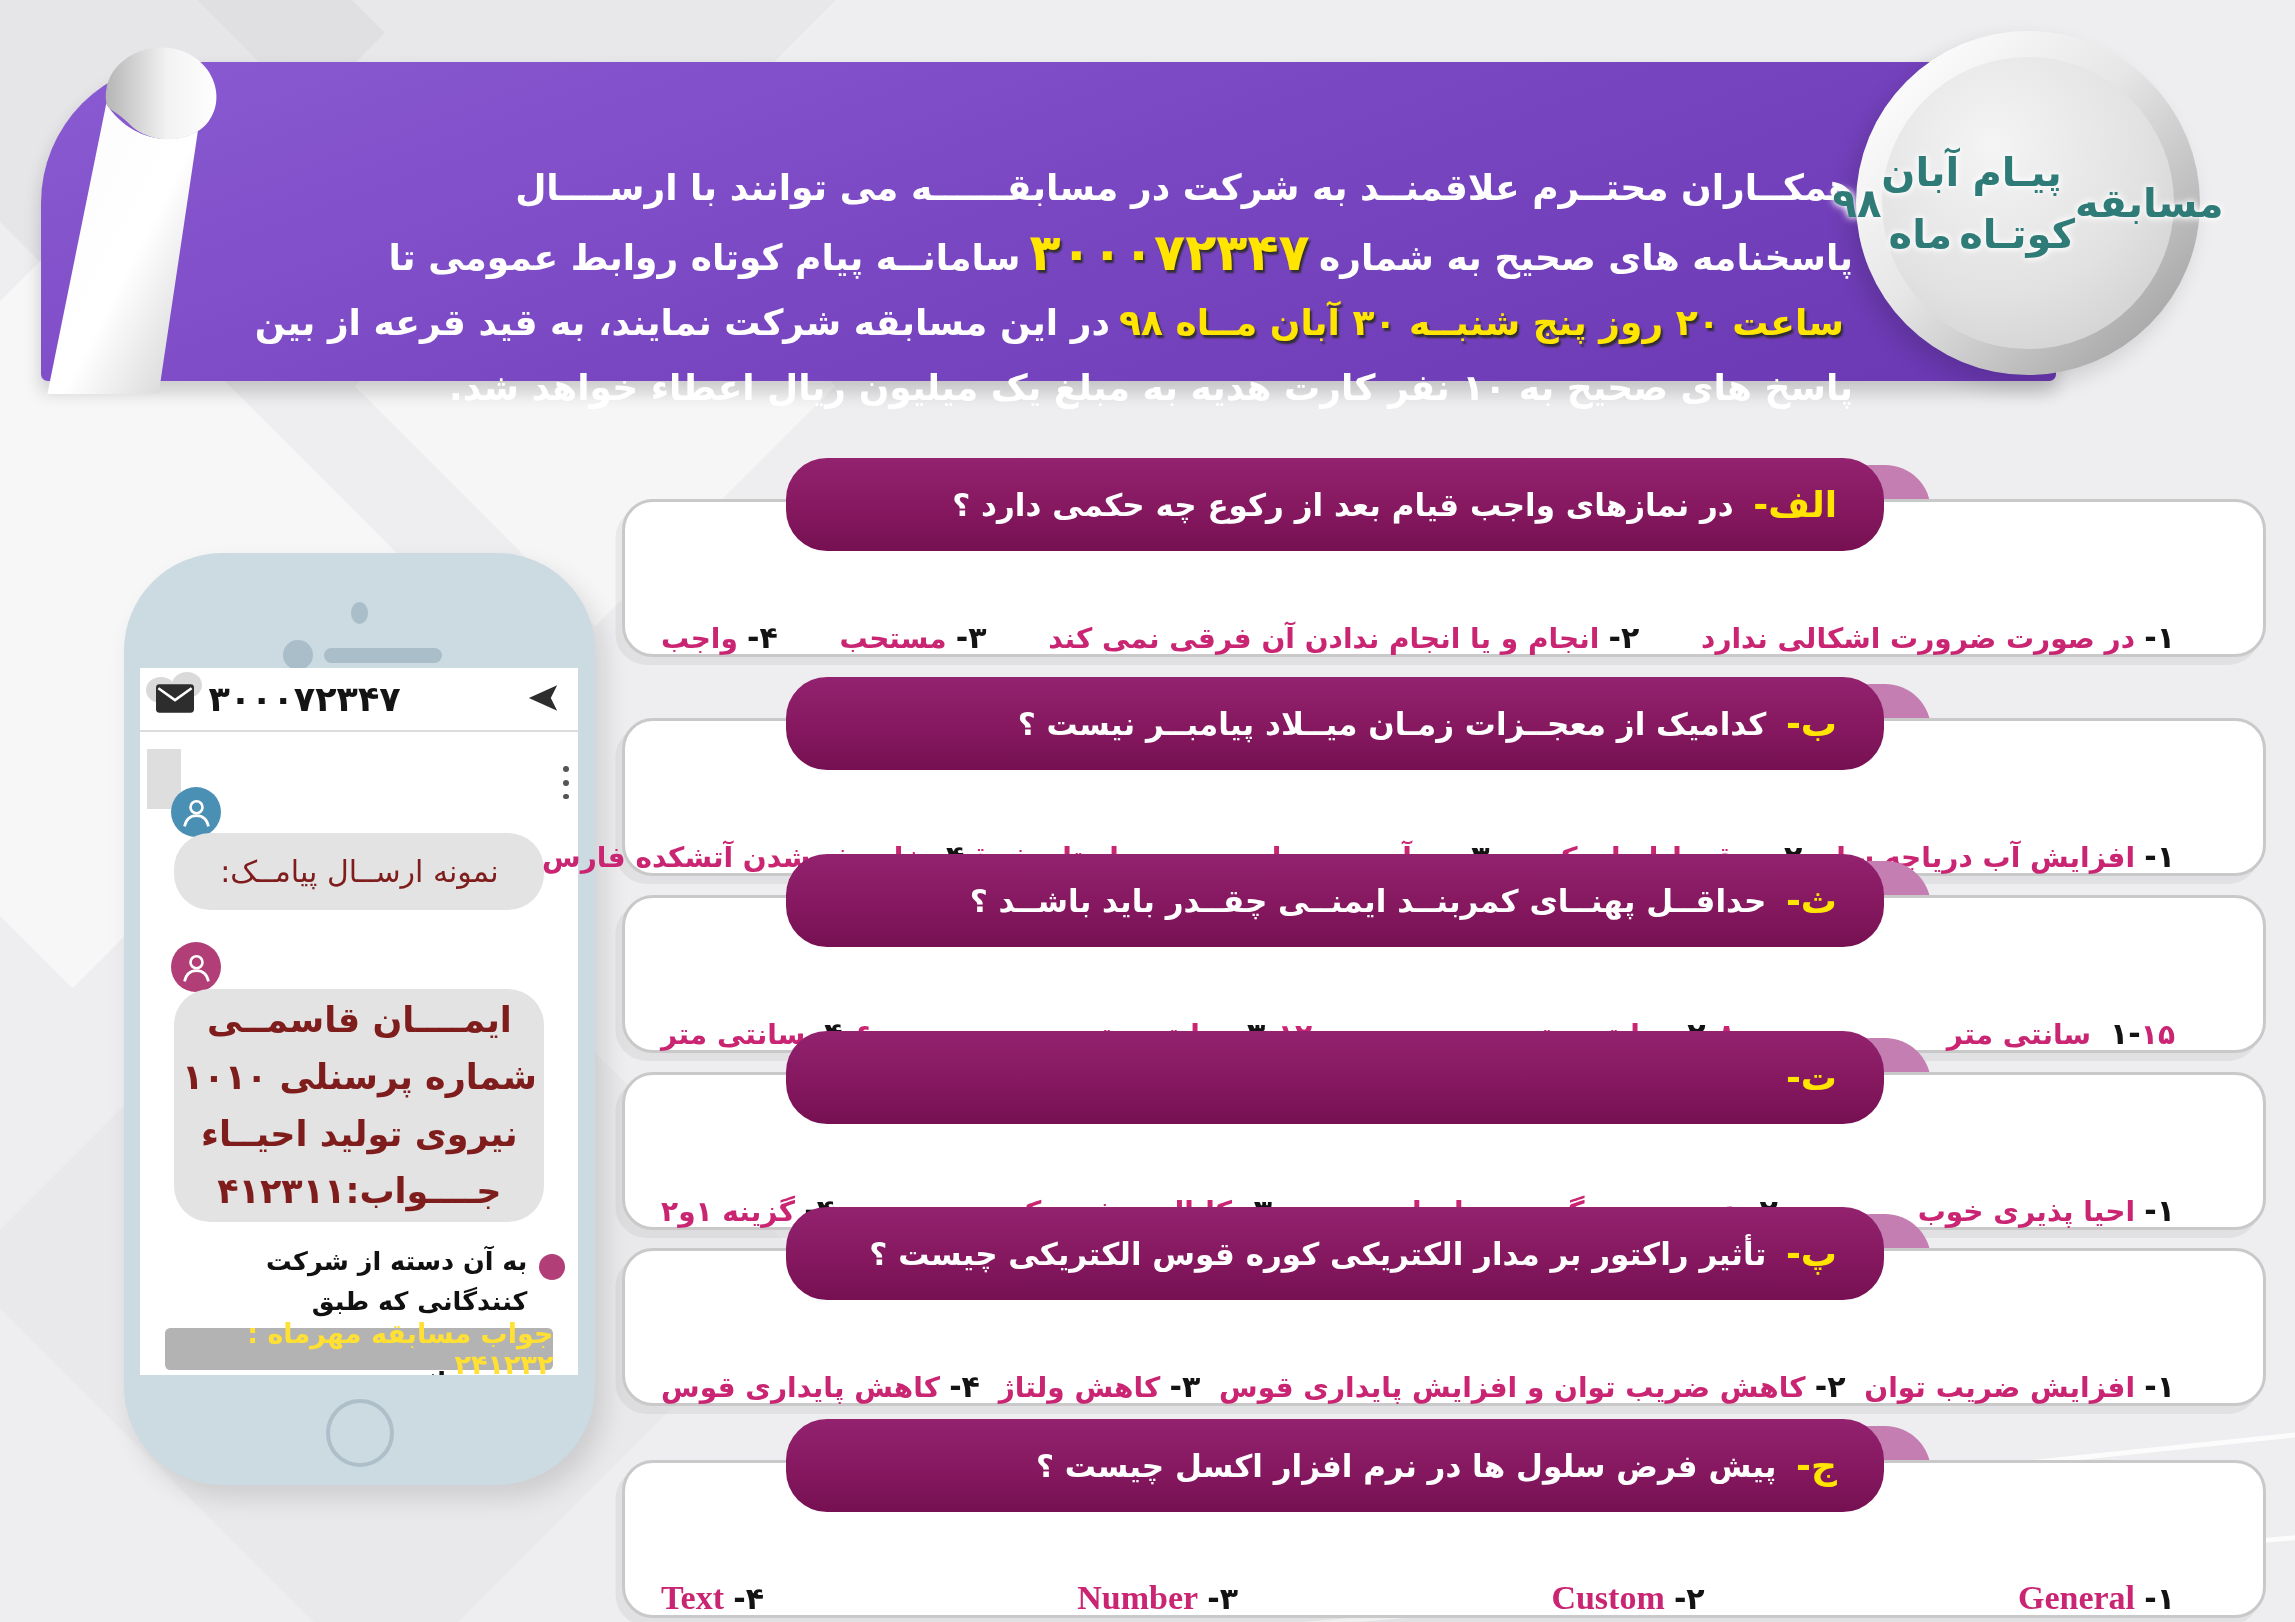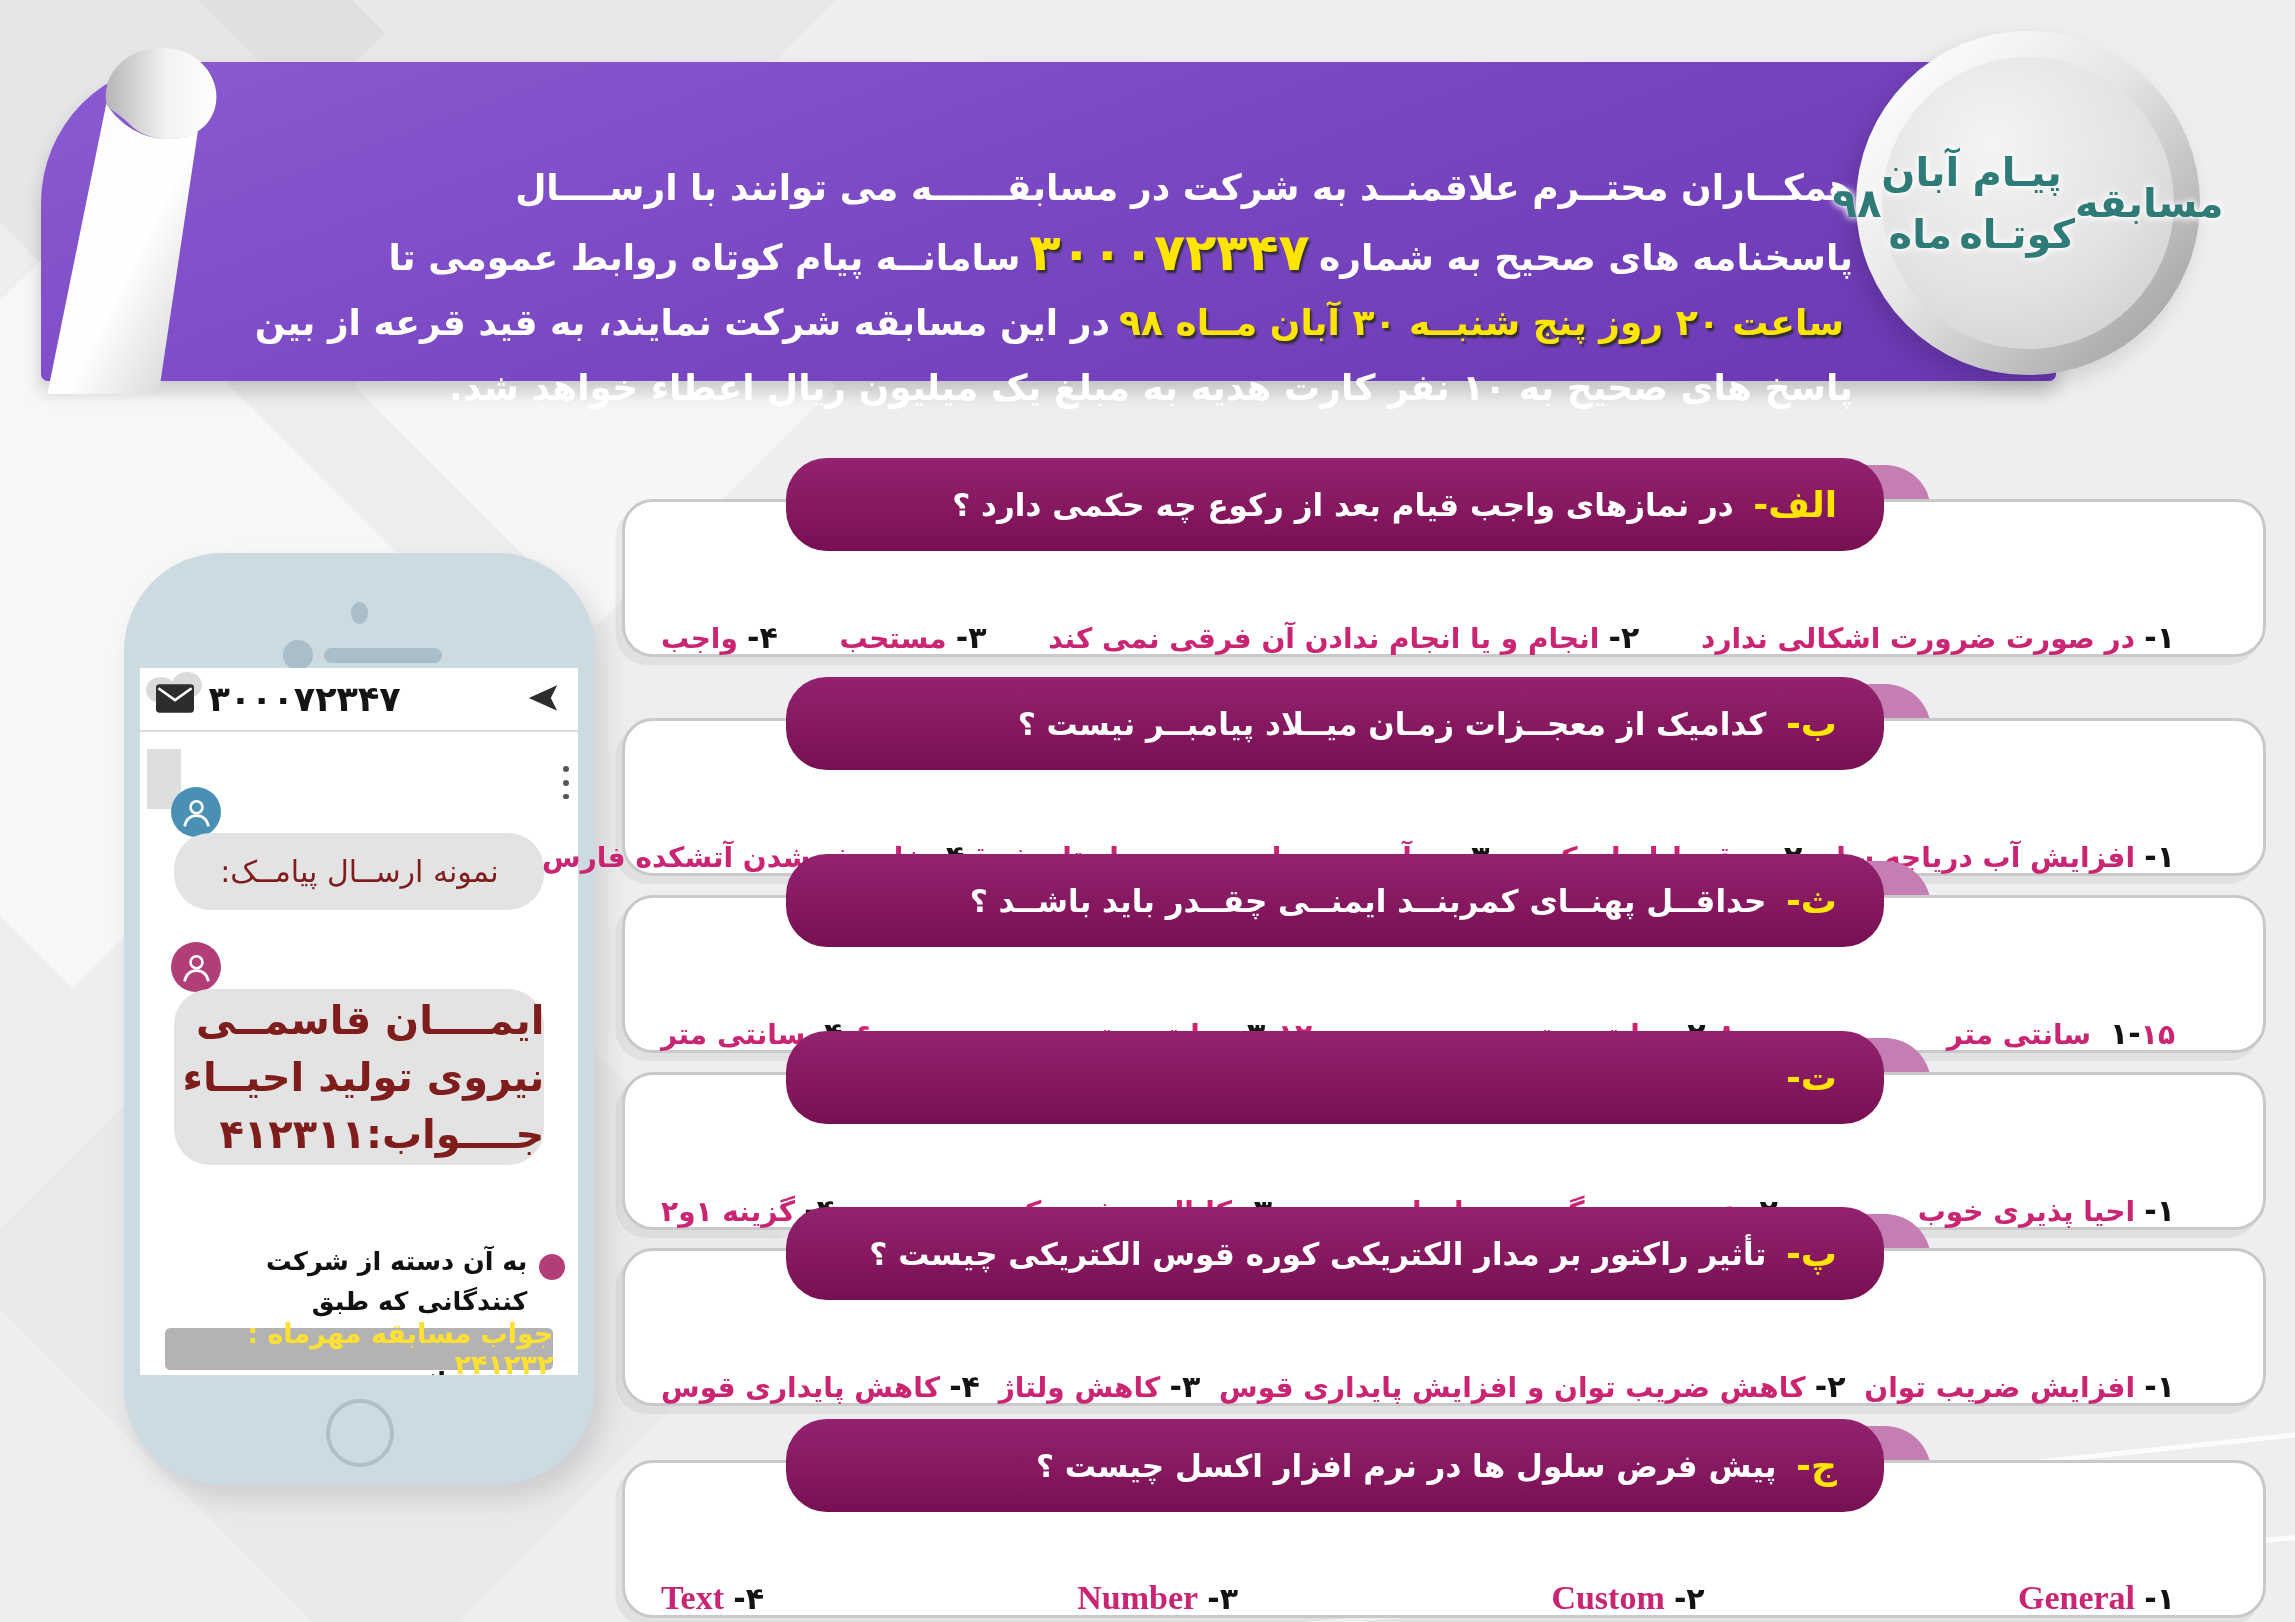--- a/index.html
+++ b/index.html
@@ -58,22 +58,22 @@
 
   .avatar{position:absolute;width:50px;height:50px;border-radius:50%;display:flex;align-items:center;justify-content:center;}
   .avatar svg{width:37px;height:37px;}
   .av-blue{left:31px;top:119px;background:#4a8fb4;}
   .av-pink{left:31px;top:274px;background:#b13e76;}
 
   .bubble{position:absolute;left:34px;width:370px;background:#e3e3e3;border-radius:36px;
           direction:rtl;color:#7f1d1d;}
   .bubble1{top:165px;height:77px;display:flex;align-items:center;justify-content:center;
            font-size:30px;}
-  .bubble2{top:321px;height:176px;display:flex;flex-direction:column;justify-content:center;
-           font-size:40px;font-weight:bold;line-height:57px;}
+  .bubble2{top:321px;height:233px;display:flex;flex-direction:column;align-items:center;justify-content:center;
+           font-size:35px;font-weight:bold;line-height:57px;}
 
   .note-bullet{position:absolute;right:13px;top:586px;width:26px;height:26px;border-radius:50%;background:#b13e76;}
   .note-text{position:absolute;left:11px;right:51px;top:573px;direction:rtl;text-align:right;
              font-size:25.5px;line-height:40px;color:#111;font-weight:600;}
   .scr-footer{position:absolute;left:25px;right:25px;top:660px;height:42px;background:#b3b3b3;border-radius:5.2px;
               display:flex;align-items:center;justify-content:center;direction:rtl;
               color:#ffe033;font-weight:bold;font-size:27px;}
 
   
   .qblock{position:absolute;left:622px;width:1646px;height:204px;}
@@ -189,20 +189,21 @@
       </div>
 
       <div class="avatar av-pink">
         <svg viewBox="0 0 24 24" fill="none" stroke="#fff" stroke-width="1.7">
           <circle cx="12" cy="8.6" r="3.9"></circle>
           <path d="M4.2,21 C5.4,15.6 9,14 12,14 C15,14 18.6,15.6 19.8,21"></path>
         </svg>
       </div>
       <div class="bubble bubble2">
         <div>ایمــــان قاسمــی</div>
+        <div>شماره پرسنلی ۱۰۱۰</div>
         <div>نیروی تولید احیــاء</div>
         <div>جــــواب:۴۱۲۳۱۱</div>
       </div>
 
       <div class="note-bullet"></div>
       <div class="note-text">
         <div>به آن دسته از شرکت کنندگانی که طبق</div>
         <div>نمونه  پیامک را ارسال ننمایند ترتیب اثر</div>
       </div>
 

